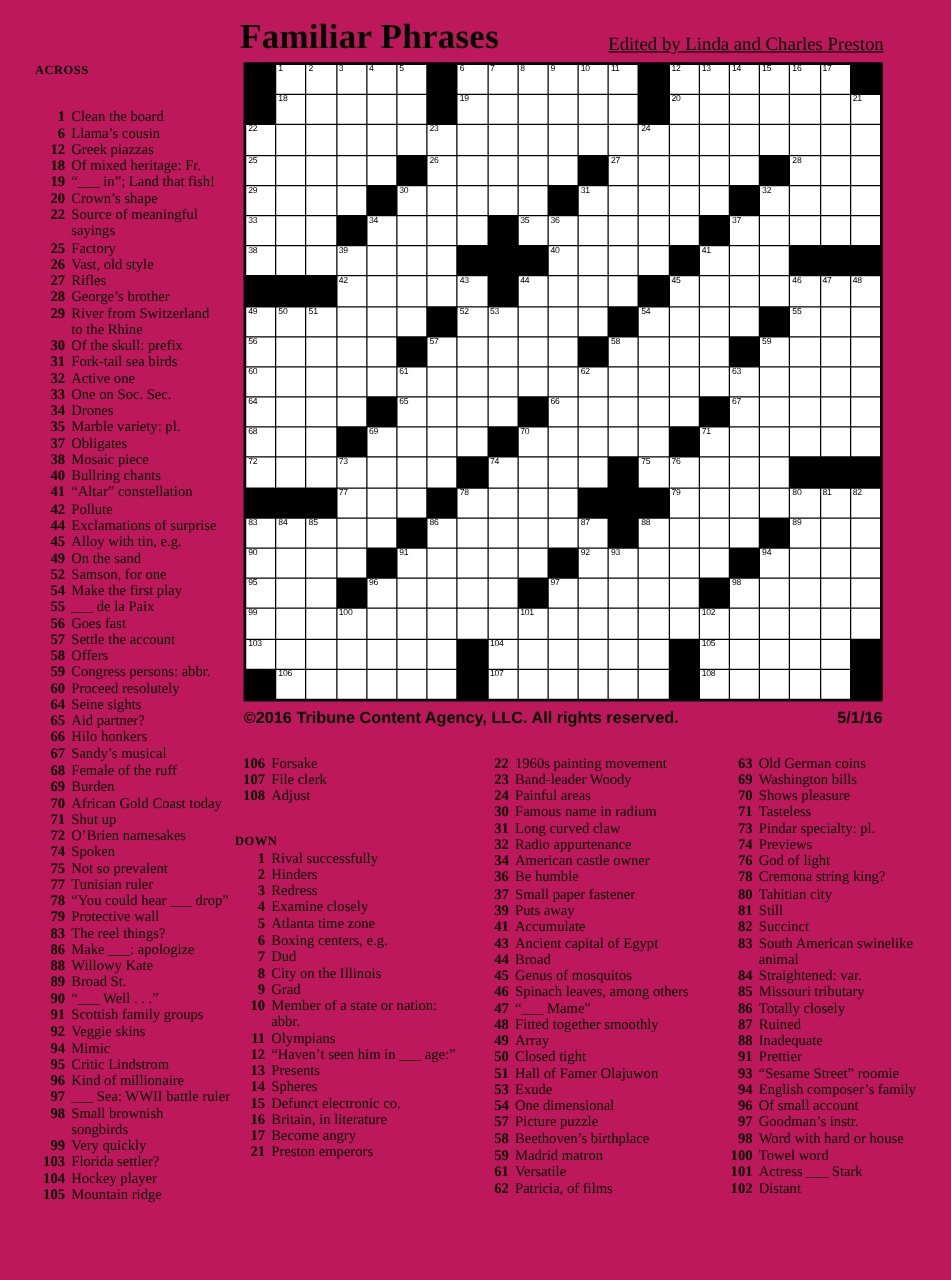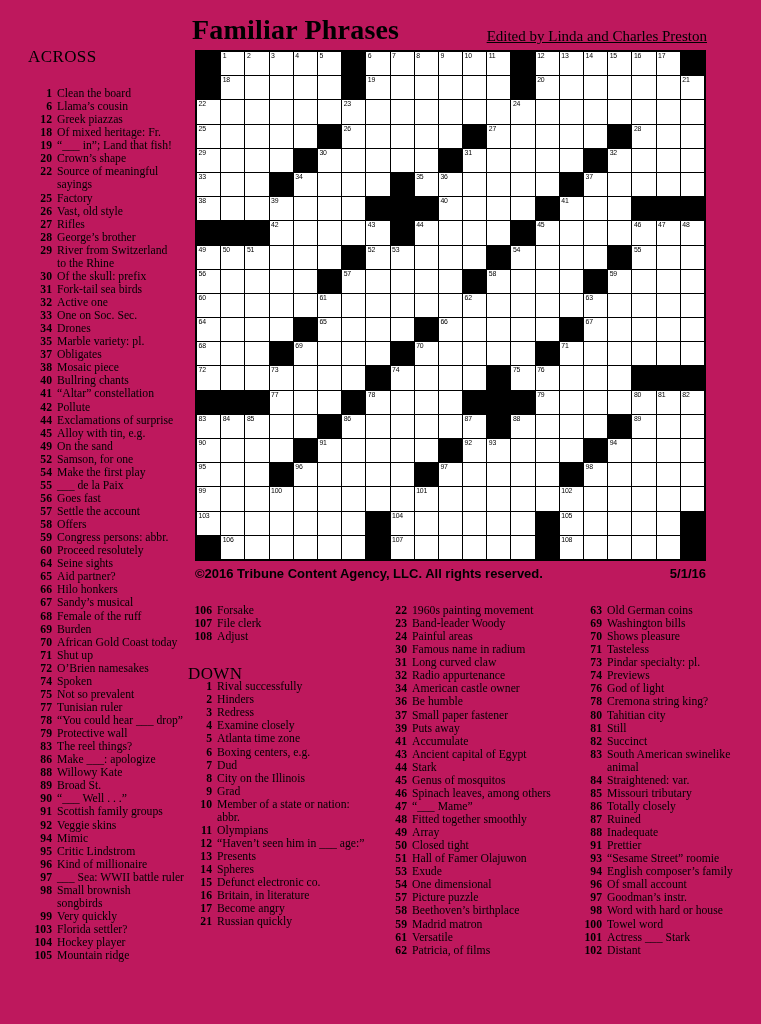--- a/index.html
+++ b/index.html
@@ -15,21 +15,21 @@
   .cell.b{background:#000;}
   .num{position:absolute;top:0px;left:1.5px;font-family:"Liberation Sans",sans-serif;
        font-size:6.9px;line-height:8px;letter-spacing:-0.2px;}
   
   .copyright{position:absolute;left:195px;top:566px;font-family:"Liberation Sans",sans-serif;
              font-size:13px;font-weight:bold;text-align:center;}
   .pdate{position:absolute;left:195px;top:566px;width:511px;text-align:right;
          font-family:"Liberation Sans",sans-serif;font-size:13px;font-weight:bold;}
   
   .cluecol{position:absolute;font-size:11.7px;}
-  .chead{font-size:17px;font-weight:normal;line-height:13px;letter-spacing:.4px;}
+  .chead{font-size:10px;font-weight:bold;line-height:13px;letter-spacing:.4px;}
   .clue{display:flex;line-height:13.06px;}
   .cn{flex:none;width:24px;text-align:right;font-weight:bold;padding-right:5px;}
   .ct{flex:1;white-space:pre;}
   #col1{left:28px;top:50px;width:170px;}
   #col1 .list{margin-top:24px;}
   #col2{left:188px;top:604px;width:195px;}
   #col2 .chead{margin-top:24px;}
   #col3{left:383px;top:604px;width:195px;}
   #col4{left:578px;top:604px;width:183px;}
 </style>
@@ -1049,21 +1049,21 @@
         <div class="clue">
           <span class="cn">16</span>
           <span class="ct">Britain, in literature</span>
         </div>
         <div class="clue">
           <span class="cn">17</span>
           <span class="ct">Become angry</span>
         </div>
         <div class="clue">
           <span class="cn">21</span>
-          <span class="ct">Russian quickly</span>
+          <span class="ct">Preston emperors</span>
         </div>
       </div>
   </div>
 
   <div id="col3" class="cluecol">
     <div class="list" id="down-list-2">
         <div class="clue">
           <span class="cn">22</span>
           <span class="ct">1960s painting movement</span>
         </div>
@@ -1106,21 +1106,21 @@
         <div class="clue">
           <span class="cn">41</span>
           <span class="ct">Accumulate</span>
         </div>
         <div class="clue">
           <span class="cn">43</span>
           <span class="ct">Ancient capital of Egypt</span>
         </div>
         <div class="clue">
           <span class="cn">44</span>
-          <span class="ct">Stark</span>
+          <span class="ct">Broad</span>
         </div>
         <div class="clue">
           <span class="cn">45</span>
           <span class="ct">Genus of mosquitos</span>
         </div>
         <div class="clue">
           <span class="cn">46</span>
           <span class="ct">Spinach leaves, among others</span>
         </div>
         <div class="clue">

